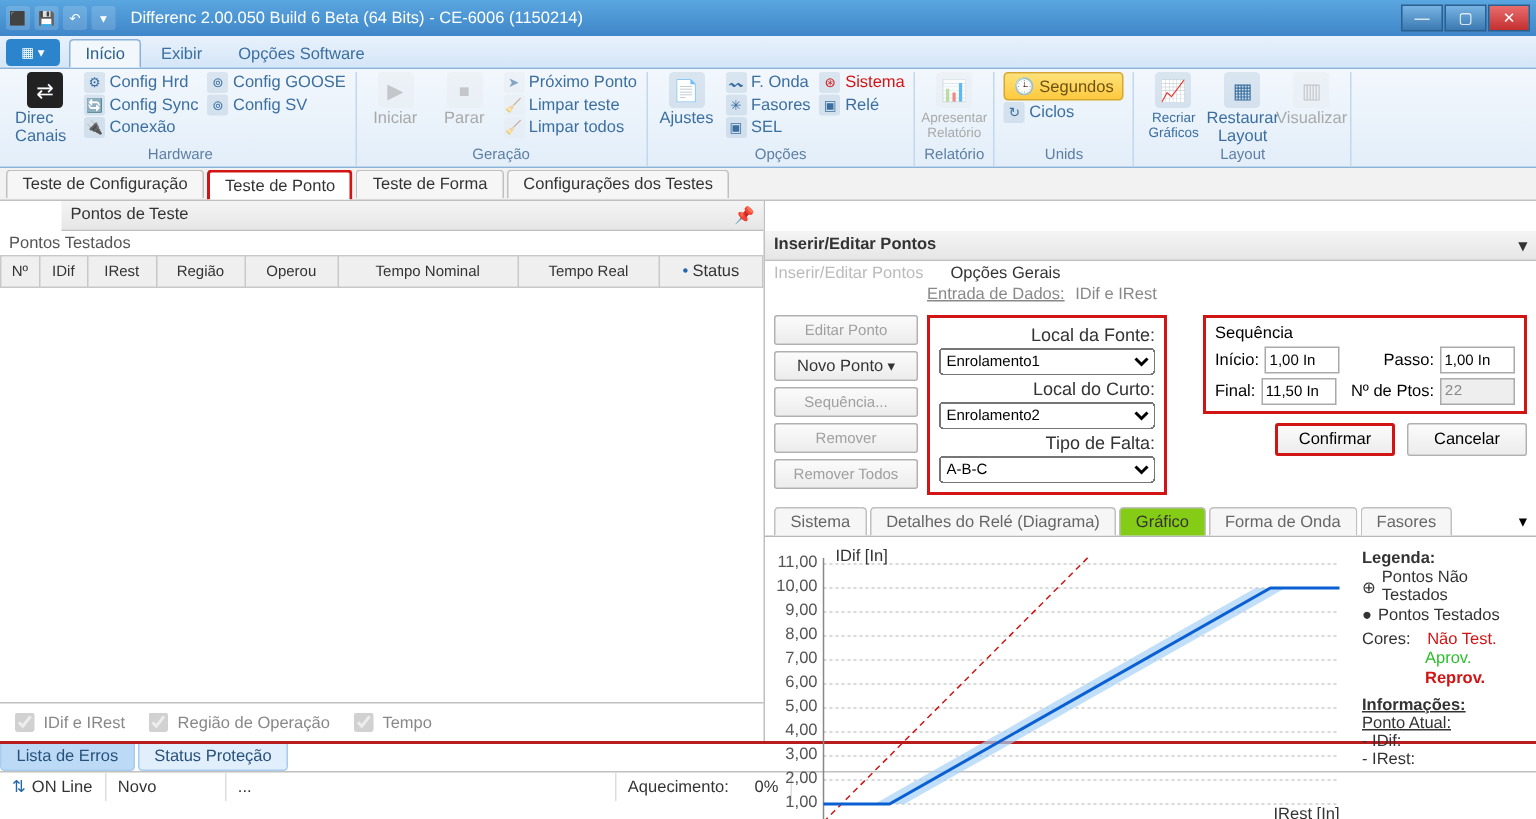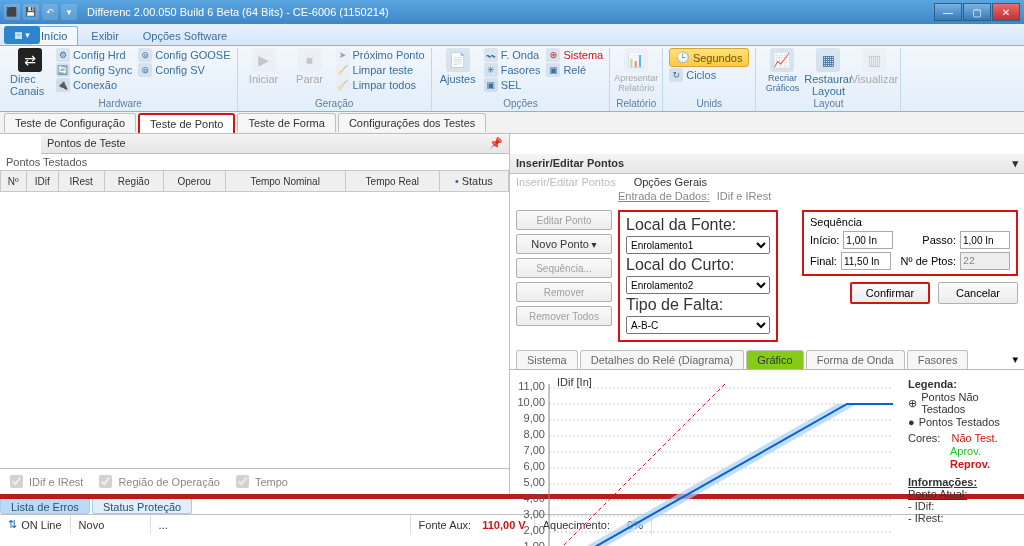--- a/index.html
+++ b/index.html
@@ -9,21 +9,21 @@
 .titlebar { height:24px; background:linear-gradient(#5aa6e0,#3f86c8); color:#fff; display:flex; align-items:center; padding:0 4px; justify-content:space-between; }
 .titlebar .left { display:flex; align-items:center; gap:4px; }
 .titlebar .qat { display:flex; gap:3px; }
 .titlebar .qat span { width:16px;height:16px;background:rgba(255,255,255,.15); display:inline-flex;align-items:center;justify-content:center;font-size:9px; border-radius:2px;}
 .titlebar .title { color:#fff; font-size:11px; margin-left:6px; }
 .winbtns { display:flex; gap:1px; }
 .winbtn { width:28px; height:18px; background:linear-gradient(#fefefe33,#00000022); display:flex;align-items:center;justify-content:center; border:1px solid #2a5f8e; color:#fff; font-size:10px;}
 .winbtn.close { background:linear-gradient(#e86d6d,#c43030);}
 
 
-.ribtabs { height:22px; background:linear-gradient(#e8f1fb,#d5e6f8); display:flex; align-items:flex-end; padding-left:8px; border-bottom:1px solid #8bb3d9;}
+.ribtabs { height:22px; background:linear-gradient(#e8f1fb,#d5e6f8); display:flex; align-items:flex-end; padding-left:24px; border-bottom:1px solid #8bb3d9;}
 .filebtn { position:absolute; left:4px; top:26px; width:36px; height:18px; background:#2b84cc; color:#fff; display:flex; align-items:center;justify-content:center; font-size:9px; border-radius:3px; z-index:5;}
 .ribtab { padding:3px 10px; color:#3b6fa0; border:1px solid transparent; border-bottom:none; margin-right:2px; border-radius:3px 3px 0 0;}
 .ribtab.active { background:#f2f7fc; border-color:#8bb3d9; color:#2a5f8e;}
 
 
 .ribbon { height:66px; background:linear-gradient(#f2f7fc,#e3eef9); border-bottom:1px solid #8bb3d9; display:flex; padding:2px 4px 0 4px;}
 .group { border-right:1px solid #c2d8ee; padding:0 6px; display:flex; flex-direction:column; justify-content:space-between;}
 .group .body { display:flex; align-items:flex-start; gap:6px; flex:1;}
 .group .label { text-align:center; color:#5c7fa3; font-size:10px; height:14px; line-height:14px;}
 .bigbtn { display:flex; flex-direction:column; align-items:center; gap:1px; color:#3b6fa0; width:40px;}
@@ -52,21 +52,21 @@
 .chkrow { border-top:1px solid #c0c0c0; padding:3px 6px; display:flex; gap:12px; color:#888;}
 .chkrow label{ display:flex; gap:3px; align-items:center; color:#888;}
 
 
 .ied-hdr { background:linear-gradient(#f4f4f4,#e6e6e6); border-bottom:1px solid #c0c0c0; padding:3px 6px; font-weight:bold; color:#333;}
 .ied-body { display:flex; padding:6px; gap:6px;}
 .ied-left { display:flex; flex-direction:column; gap:4px; width:96px;}
 .ied-left button { height:20px; background:linear-gradient(#fbfbfb,#ececec); border:1px solid #b0b0b0; color:#333; font-size:10px; border-radius:2px;}
 .ied-left button:disabled{ color:#a0a0a0;}
 .ied-mid { border:2px solid #d11414; padding:4px 6px 6px 6px; display:flex; flex-direction:column; gap:2px; width:160px;}
-.ied-mid label { color:#333; font-size:16px;}
+.ied-mid label { color:#333; font-size:12px;text-align:right;}
 .ied-mid select{ width:100%; height:18px; font-size:10px;}
 .opts-row { display:flex; gap:18px; color:#888; padding:2px 0 4px 0;}
 .seq { border:2px solid #d11414; padding:4px 6px; width:216px; }
 .seq .row { display:flex; align-items:center; gap:4px; margin-top:3px;}
 .seq input { width:50px; height:18px; font-size:10px; border:1px solid #aaa; padding:1px 2px;}
 .seq input:disabled{ background:#eee; color:#888;font-family:Liberation Mono, monospace;}
 .actbtns { display:flex; gap:8px; margin-top:6px; justify-content:flex-end;}
 .actbtns button{ height:22px; width:80px; background:linear-gradient(#fbfbfb,#ececec); border:1px solid #b0b0b0; border-radius:2px; font-size:11px;}
 .actbtns .confirm { border:2px solid #d11414;}
 
@@ -80,21 +80,21 @@
 .chart { flex:1; position:relative; padding:4px 6px; }
 .legendbox { width:120px; padding:4px; font-size:10px; color:#333;}
 .legendbox .hdr { font-weight:bold; margin-top:4px;}
 .legendbox .row { display:flex; align-items:center; gap:4px; margin:1px 0;}
 .red { color:#d11414;} .green{color:#2bbf2b;} .info-title{font-weight:bold; text-decoration:underline; margin-top:6px;}
 .ptlnk { text-decoration:underline; }
 
 svg { width:100%; height:200px; }
 
 
-.bottabs { height:20px; display:flex; border-top:5px solid #b91c1c;}
+.bottabs { height:20px; display:flex; border-top:2px solid #b91c1c;}
 .bottab { padding:2px 10px; border:1px solid #a7cdee; border-top:none; margin-right:2px; background:#e1eefc; color:#26517a; border-radius:0 0 3px 3px;}
 .bottab.sel { background:#bcdaf5;}
 
 
 .statusbar { height:20px; border-top:1px solid #c0c0c0; display:flex; align-items:center; font-size:10px; color:#333;}
 .statusbar .cell { padding:0 8px; border-right:1px solid #ddd; height:100%; display:flex; align-items:center; gap:4px;}
 .statusbar .red { color:#d11414; font-weight:bold;}
 </style>
 </head>
 <body>
@@ -462,15 +462,14 @@
   <div class="bottab">Status Proteção</div>
 </div>
 
 <div class="statusbar">
   <div class="cell">
       <span style="color:#26a">⇅</span>
       <span>ON Line</span>
     </div>
   <div class="cell" style="width:80px">Novo</div>
   <div class="cell" style="width:260px">...</div>
-  <div class="cell"><span>Fonte Aux:</span>&nbsp;<span class="red">110,00 V</span></div>
   <div class="cell"><span>Aquecimento:</span>&nbsp;&nbsp;&nbsp;<span>0%</span></div>
 </div>
 
 </body></html>

